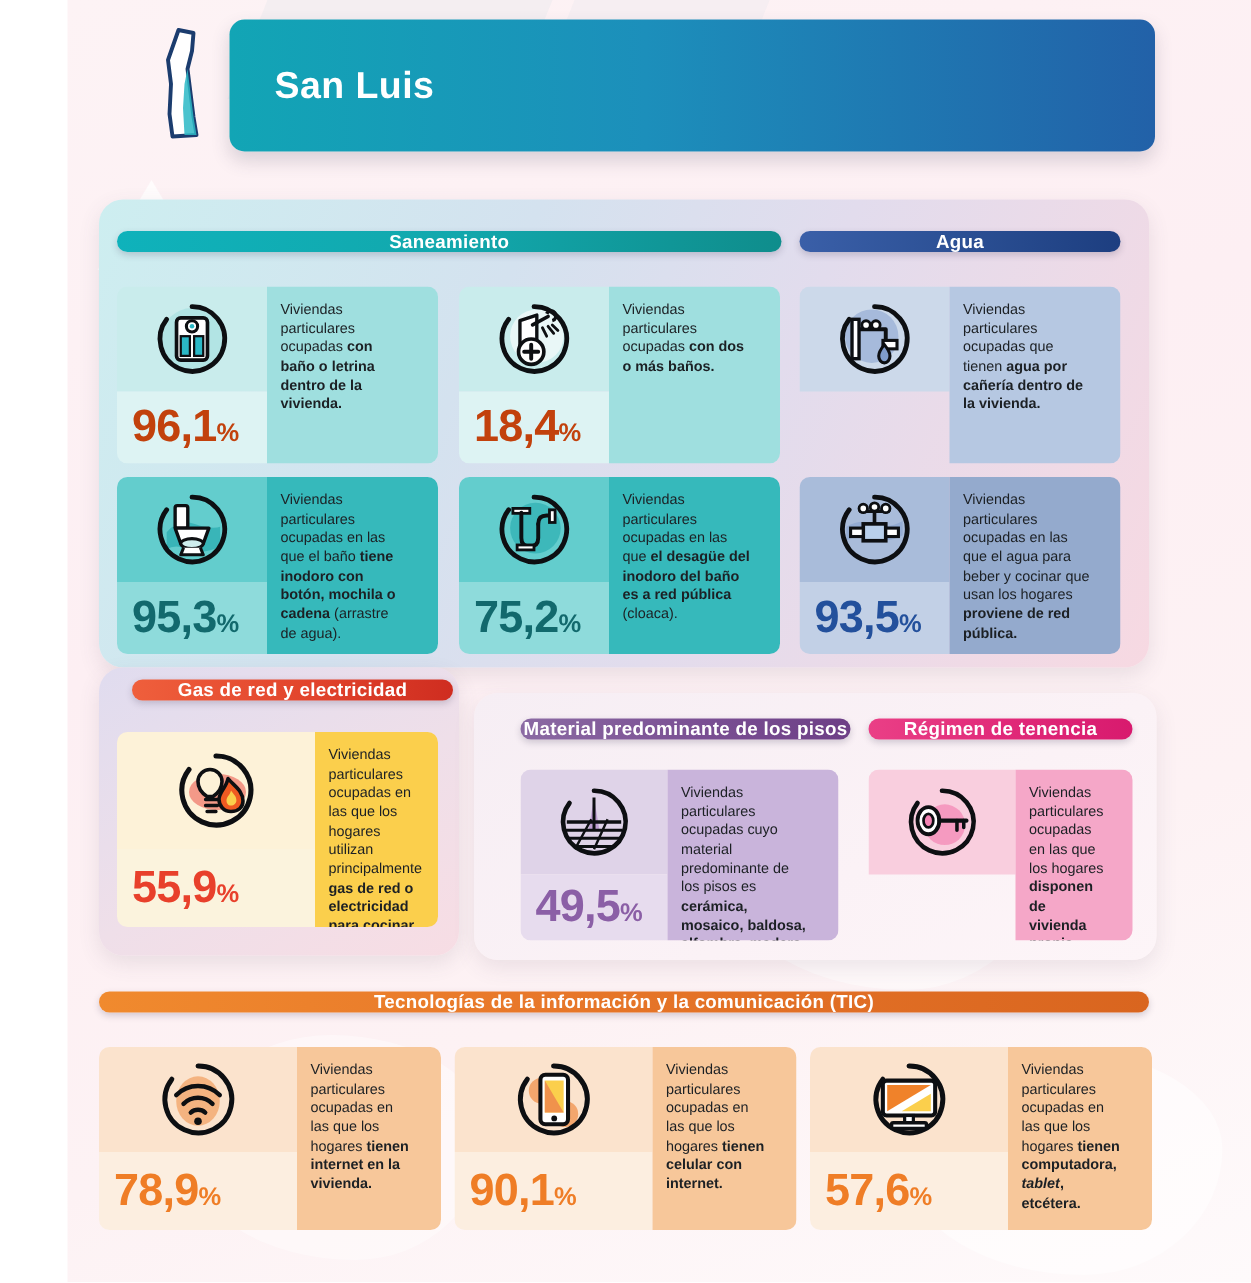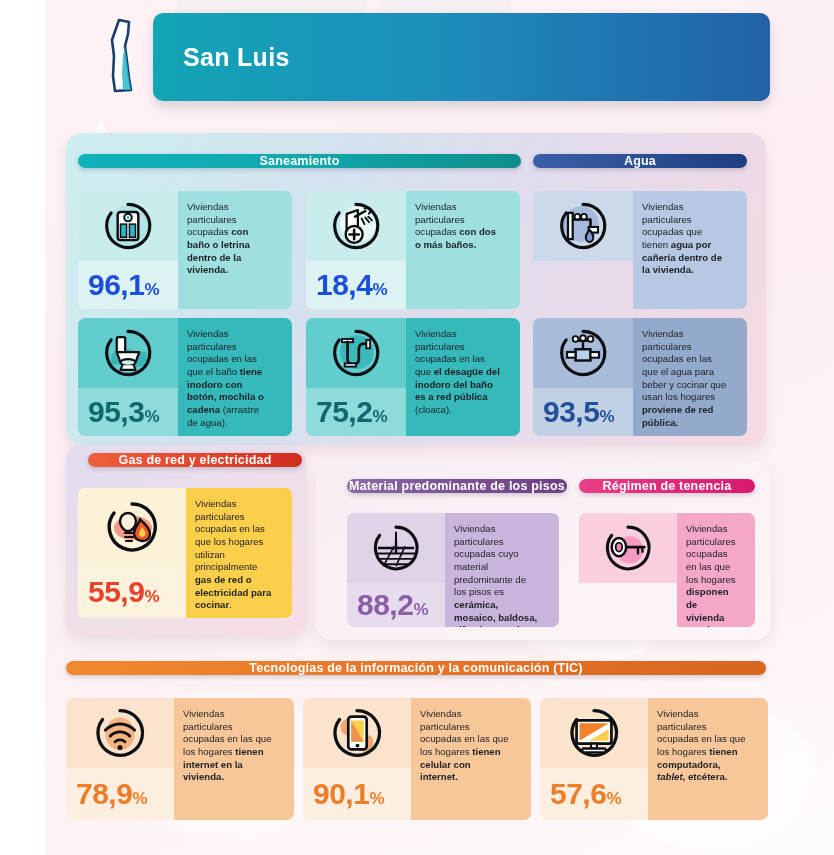--- a/index.html
+++ b/index.html
@@ -185,21 +185,21 @@
     line-height: 1.32;
     color: #1c2024;
   }
   .desc b { font-weight: bold; }
   .desc i { font-style: italic; }
 
   
   .t1-icon { background: #c9ecec; }
   .t1-num  { background: #ddf3f3; }
   .t1-right{ background: #9fdfdf; }
-  .t1-col  { color: #1d4ed8; }
+  .t1-col  { color: #c2410c; }
   
   .t2-icon { background: #63cdcd; }
   .t2-num  { background: #8edbdb; }
   .t2-right{ background: #36b9bb; }
   .t2-col  { color: #12696d; }
   
   .a1-icon { background: #ccd9ea; }
   .a1-num  { background: #e2eaf4; }
   .a1-right{ background: #b6c8e2; }
   .a1-col  { color: #2f5fad; }
@@ -238,21 +238,21 @@
   .card-agua2 { left: 533px; top: 318px; width: 214px; height: 118px; }
   .card-gas   { left: 78px;  top: 488px; width: 214px; height: 130px; }
   .card-pisos { left: 347px; top: 513px; width: 212px; height: 114px; }
   .card-ten   { left: 579px; top: 513px; width: 176px; height: 114px; }
   .card-tic1  { left: 66px;  top: 698px; width: 228px; height: 122px; }
   .card-tic2  { left: 303px; top: 698px; width: 228px; height: 122px; }
   .card-tic3  { left: 540px; top: 698px; width: 228px; height: 122px; }
 
   .w-icon-100 { width: 100px; }
   .w-icon-98  { width: 98px; }
-  .w-icon-108 { width: 108px; }
+  .w-icon-108 { width: 132px; }
   .h-icon-70  { height: 70px; }
   .h-icon-78  { height: 78px; }
 
   svg { display: block; }
   .ring { fill: none; stroke: #0d0f12; }
 </style>
 </head>
 <body>
 
 <div id="root">
@@ -464,21 +464,21 @@
           <path d="M32 14 L36 38 L28 38 Z" fill="#b692cd" opacity=".8"></path>
           <path d="M32 14 L32 38" stroke="#0d0f12" stroke-width="2.2"></path>
           <path d="M12 32 L52 32" stroke="#0d0f12" stroke-width="2.6"></path>
           <path d="M11 38 L53 38" stroke="#0d0f12" stroke-width="2.2"></path>
           <path d="M13 44 L51 44" stroke="#0d0f12" stroke-width="2.2"></path>
           <path d="M17 50 L47 50" stroke="#0d0f12" stroke-width="2.2"></path>
           <path d="M18 52 L30 30 M32 52 L42 30" stroke="#0d0f12" stroke-width="1.8"></path>
         </svg>
       </div>
       <div class="numbox p-num">
-        <span class="num p-col"><span>88,2</span><span class="pc">%</span></span>
+        <span class="num p-col"><span>49,5</span><span class="pc">%</span></span>
       </div>
     </div>
     <div class="right p-right">
       <div class="desc">Viviendas particulares ocupadas cuyo material predominante de los pisos es <b>cerámica, mosaico, baldosa, alfombra, madera, flotante, vinílico, microcemento, cemento alisado o mármol.</b></div>
     </div>
   </div>
 
   <div class="card card-ten">
     <div class="left w-icon-98">
       <div class="iconbox k-icon h-icon-70">

